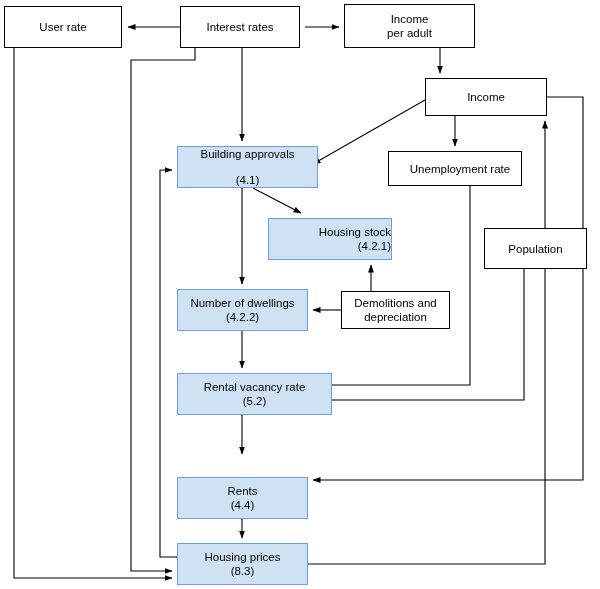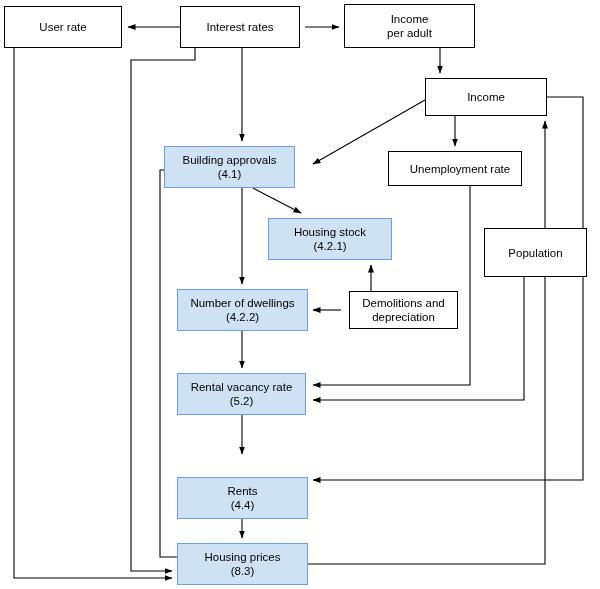--- a/index.html
+++ b/index.html
@@ -110,49 +110,49 @@
 
   <div class="node" style="left:344px;top:4px;width:131px;height:44px;">
     <span>Income</span>
     <span class="line2">per adult</span>
   </div>
 
   <div class="node" style="left:425px;top:78px;width:122px;height:38px;">
     <span>Income</span>
   </div>
 
-  <div class="node shaded" style="left:164px;top:146px;width:131px;height:42px;">
+  <div class="node shaded" style="left:177px;top:146px;width:141px;height:42px;justify-content:space-between;">
     <span>Building approvals</span>
     <span class="line2">(4.1)</span>
   </div>
 
   <div class="node" style="left:388px;top:151px;width:134px;height:35px;padding-left:10px;">
     <span>Unemployment rate</span>
   </div>
 
-  <div class="node shaded" style="left:268px;top:218px;width:124px;height:42px;">
+  <div class="node shaded" style="left:268px;top:218px;width:124px;height:42px;align-items:flex-end;">
     <span>Housing stock</span>
     <span class="line2">(4.2.1)</span>
   </div>
 
-  <div class="node" style="left:484px;top:228px;width:103px;height:49px;">
+  <div class="node" style="left:484px;top:228px;width:103px;height:41px;">
     <span>Population</span>
   </div>
 
   <div class="node shaded" style="left:177px;top:289px;width:131px;height:42px;">
     <span>Number of dwellings</span>
     <span class="line2">(4.2.2)</span>
   </div>
 
-  <div class="node" style="left:341px;top:291px;width:109px;height:38px;margin-left:8px;">
+  <div class="node" style="left:341px;top:291px;width:109px;height:38px;">
     <span>Demolitions and</span>
     <span class="line2">depreciation</span>
   </div>
 
-  <div class="node shaded" style="left:177px;top:373px;width:129px;height:42px;text-align:right;">
+  <div class="node shaded" style="left:177px;top:373px;width:155px;height:42px;text-align:right;">
     <span>Rental vacancy rate</span>
     <span class="line2">(5.2)</span>
   </div>
 
   <div class="node shaded" style="left:177px;top:477px;width:131px;height:42px;">
     <span>Rents</span>
     <span class="line2">(4.4)</span>
   </div>
 
   <div class="node shaded" style="left:177px;top:543px;width:131px;height:42px;">

